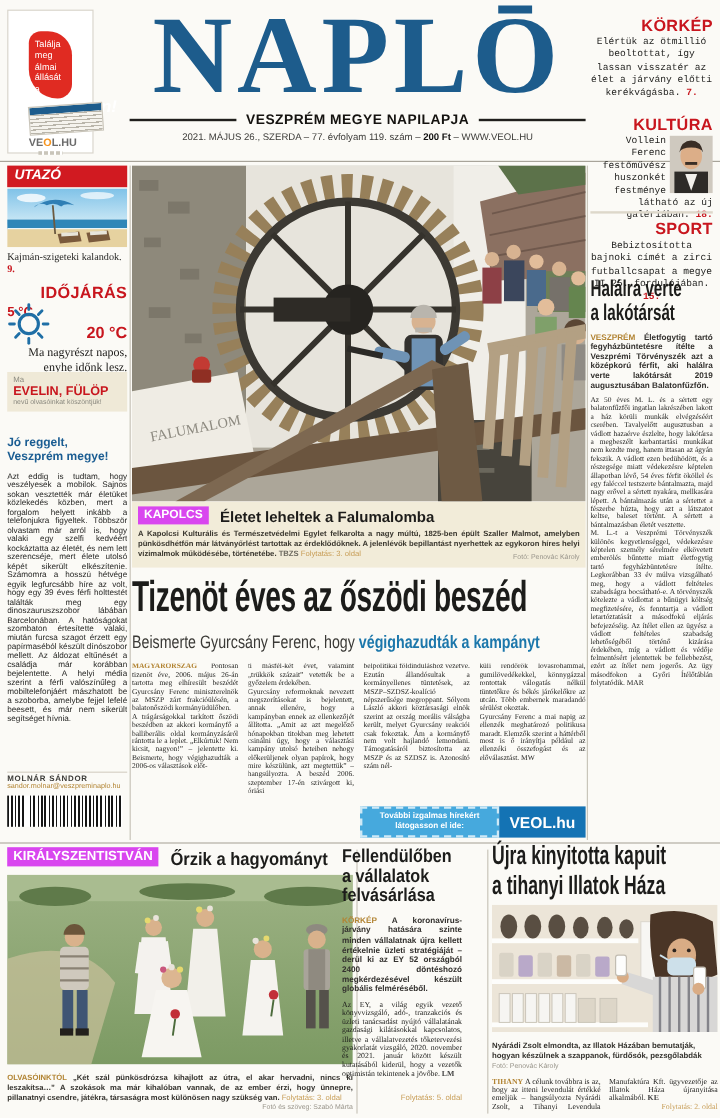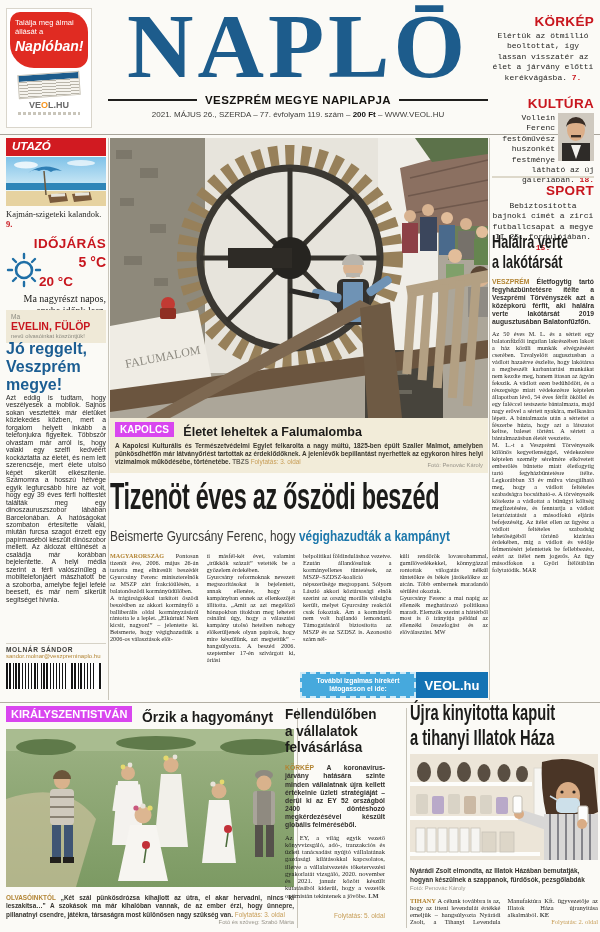--- a/index.html
+++ b/index.html
@@ -22,21 +22,21 @@
 .sig{font-weight:bold;color:#444}
 .creditsm{font-size:5.8px;color:#98948a}
 .tagbox{display:inline-block;background:#d946ef;color:#fff;font-weight:bold;padding:2px 5px 2px;vertical-align:top}
 .barcode{background:repeating-linear-gradient(90deg,#151515 0 1.6px,#fff 1.6px 3.1px,#151515 3.1px 4.5px,#fff 4.5px 6.8px,#151515 6.8px 7.6px,#fff 7.6px 9.3px)}
 </style>
 </head>
 <body>
 
 <div class="page">
 
-  <div class="abs" style="left:6px;top:8px;width:86px;height:120px;background:#fff;border:1px solid #d9d5cb;padding:3px">
+  <div class="abs" style="left:6px;top:8px;width:72px;height:120px;background:#fff;border:1px solid #d9d5cb;padding:17px">
     <div style="background:#e02b22;border-radius:10px 20px 12px 24px;color:#fff;padding:6px 5px 5px;height:56px">
       <div style="font-size:7.6px;line-height:1.25">Találja meg álmai állását a</div>
       <div style="font-size:14px;font-weight:bold;font-style:italic;margin-top:1px">Naplóban!</div>
     </div>
     <div style="width:62px;height:24px;margin:5px auto 3px;background:#f5f3ed;border:1px solid #c9c5ba;transform:rotate(-4deg);overflow:hidden">
       <div style="height:6px;background:#1d5c8c"></div>
       <div style="height:18px;background:repeating-linear-gradient(0deg,#f5f3ed 0 2px,#b9b5aa 2px 3px)"></div>
     </div>
     <div style="text-align:center;font-size:9px;font-weight:bold"><span style="color:#6b6b6b">VE</span><span style="color:#f7941d">O</span><span style="color:#6b6b6b">L.HU</span></div>
     <div style="height:3px;margin:2px 8px 0;background:repeating-linear-gradient(90deg,#c9c5ba 0 3px,#fff 3px 5px)"></div>
@@ -116,32 +116,32 @@
           <line x1="18" y1="2" x2="18" y2="6"></line>
           <line x1="18" y1="30" x2="18" y2="34"></line>
           <line x1="2" y1="18" x2="6" y2="18"></line>
           <line x1="30" y1="18" x2="34" y2="18"></line>
           <line x1="7" y1="7" x2="10" y2="10"></line>
           <line x1="26" y1="26" x2="29" y2="29"></line>
           <line x1="26" y1="10" x2="29" y2="7"></line>
           <line x1="7" y1="29" x2="10" y2="26"></line>
         </g>
     </svg>
-    <div style="text-align:right;font-weight:bold;font-size:14px;color:#c8161e;margin-top:3px">5 °C</div>
-    <div style="text-align:center;font-weight:bold;font-size:13.5px;color:#c8161e;margin-top:4px">20 °C</div>
+    <div style="font-weight:bold;font-size:11px;color:#c8161e;margin-top:3px">5 °C</div>
+    <div style="text-align:right;font-weight:bold;font-size:13.5px;color:#c8161e;margin-top:4px">20 °C</div>
     <div class="serif" style="text-align:right;font-size:10px;line-height:1.2;color:#22211f;margin-top:4px">Ma nagyrészt napos, enyhe időnk lesz.</div>
   </div>
 
   <div class="abs" style="left:6px;top:310px;width:100px;background:#efe9d7;padding:3px 5px 4px">
     <div style="font-size:6.5px;color:#8a897f">Ma</div>
     <div style="font-size:10.5px;font-weight:bold;color:#c8161e">EVELIN, FÜLÖP</div>
     <div style="font-size:5.8px;color:#8a897f;margin-top:1px">nevű olvasóinkat köszöntjük!</div>
   </div>
 
-  <div class="abs prelines" style="left:6px;top:340px;width:100px;font-size:16px;font-weight:bold;line-height:1.12;color:#1b5d92">Jó reggelt,
+  <div class="abs prelines" style="left:6px;top:364px;width:100px;font-size:10px;font-weight:bold;line-height:1.12;color:#1b5d92">Jó reggelt,
 Veszprém megye!</div>
 
   <div class="abs just" style="left:6px;top:394px;width:100px;height:246px;font-size:6.8px;line-height:1.1;color:#262624;overflow:hidden">Azt eddig is tudtam, hogy veszélyesek a mobilok. Sajnos sokan vesztették már életüket közlekedés közben, mert a forgalom helyett inkább a telefonjukra figyeltek. Többször olvastam már arról is, hogy valaki egy szelfi kedvéért kockáztatta az életét, és nem lett szerencséje, mert élete utolsó képét sikerült elkészítenie. Számomra a hosszú hétvége egyik legfurcsább híre az volt, hogy egy 39 éves férfi holttestét találták meg egy dinoszauruszszobor lábában Barcelonában. A hatóságokat szombaton értesítette valaki, miután furcsa szagot érzett egy papírmaséból készült dínószobor mellett. Az áldozat eltűnését a családja már korábban bejelentette. A helyi média szerint a férfi valószínűleg a mobiltelefonjáért mászhatott be a szoborba, amelybe fejjel lefelé beesett, és már nem sikerült segítséget hívnia.</div>
 
   <div class="abs" style="left:6px;top:643px;width:100px;border-top:1px solid #d6d2c6;padding-top:2px">
     <div style="font-size:6.6px;font-weight:bold;letter-spacing:.6px;color:#3c3b38">MOLNÁR SÁNDOR</div>
     <div style="font-size:6px;color:#b28433">sandor.molnar@veszpreminaplo.hu</div>
   </div>
   <div class="abs barcode" style="left:6px;top:663px;width:96px;height:26px"></div>
 

